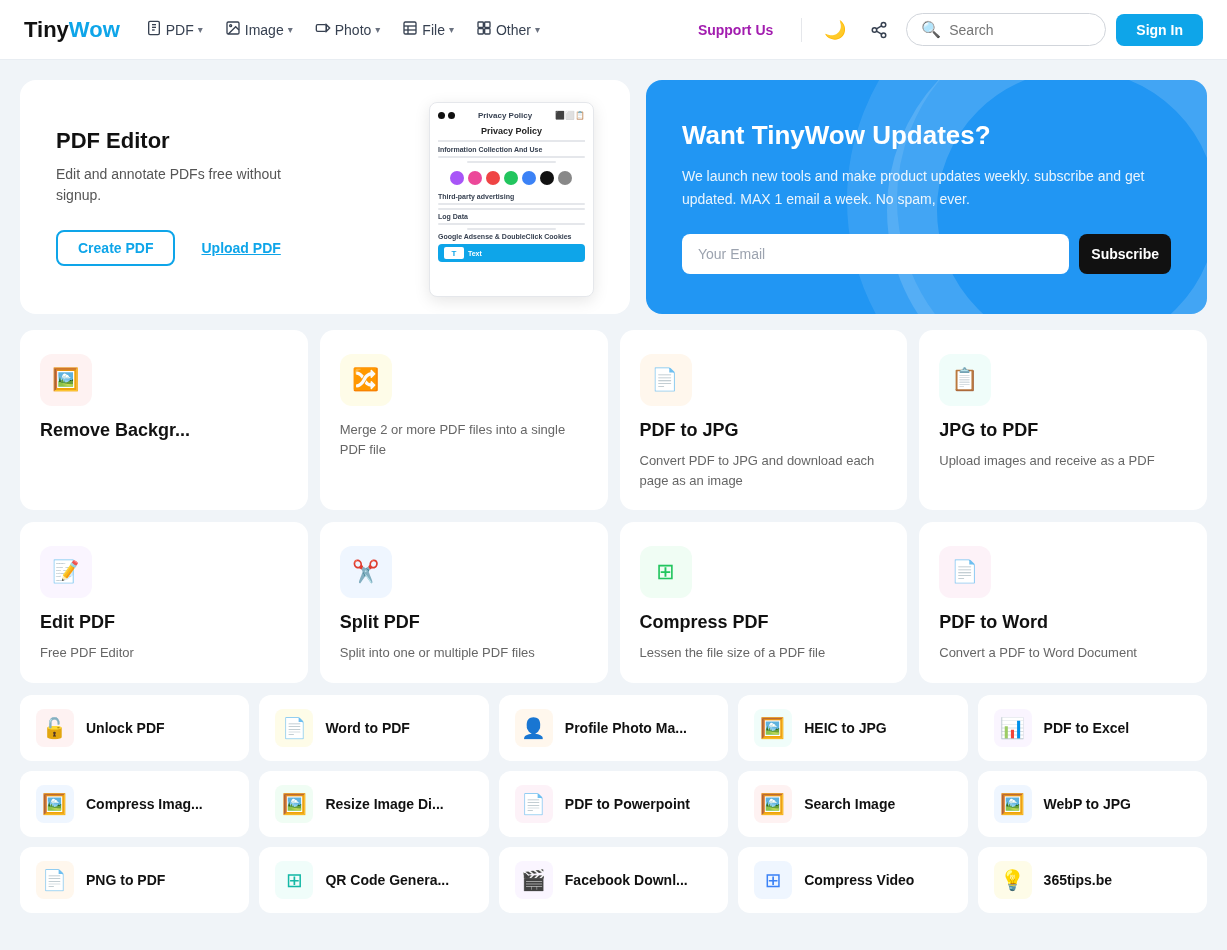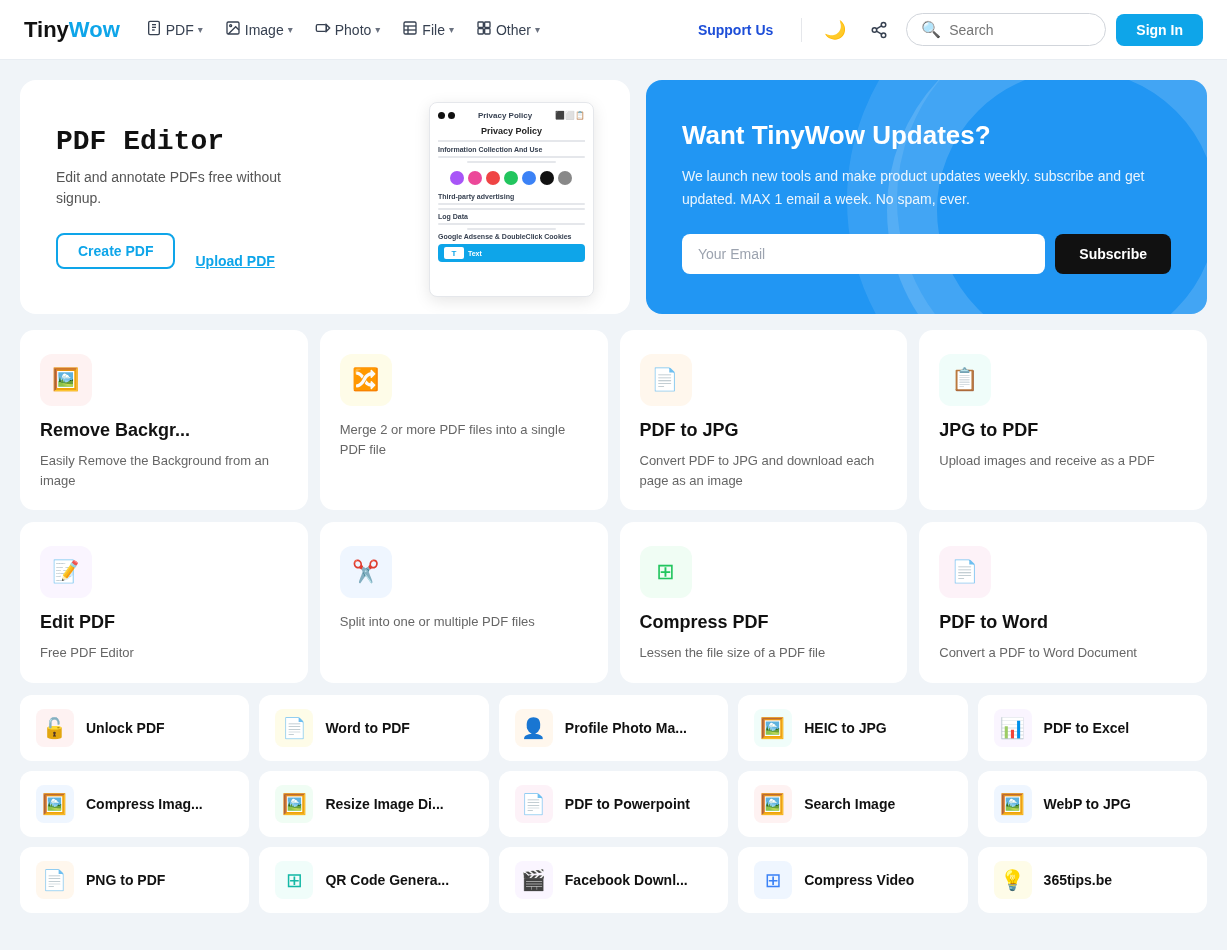--- a/index.html
+++ b/index.html
@@ -39,21 +39,21 @@
       gap: 4px;
       padding: 6px 10px;
       border-radius: 6px;
       cursor: pointer;
       font-size: 14px;
       color: #374151;
       font-weight: 500;
     }
     .nav-chevron { font-size: 10px; color: #6b7280; }
     .support-link {
-      color: #1d4ed8;
+      color: #a21caf;
       font-weight: 600;
       font-size: 14px;
       cursor: pointer;
       padding: 6px 12px;
     }
     .nav-divider { width: 1px; height: 24px; background: #e5e7eb; margin: 0 8px; }
     .nav-controls {
       display: flex;
       align-items: center;
       gap: 10px;
@@ -113,23 +113,23 @@
       padding: 32px 36px;
       flex: 1.1;
       display: flex;
       align-items: center;
       justify-content: space-between;
       min-height: 220px;
       overflow: hidden;
       position: relative;
     }
     .hero-left-content { max-width: 260px; }
-    .hero-title { font-size: 28px; font-weight: 800; color: #111; margin-bottom: 10px; font-family: Liberation Mono, monospace; }
+    .hero-title { font-size: 22px; font-weight: 800; color: #111; margin-bottom: 10px; }
     .hero-subtitle { font-size: 14px; color: #555; margin-bottom: 24px; line-height: 1.5; }
-    .hero-buttons { display: flex; gap: 20px; align-items: flex-end; }
+    .hero-buttons { display: flex; gap: 26px; align-items: center; }
     .btn-create {
       background: #fff;
       border: 2px solid #0ea5e9;
       color: #0ea5e9;
       border-radius: 8px;
       padding: 8px 20px;
       font-size: 14px;
       font-weight: 600;
       cursor: pointer;
     }
@@ -225,21 +225,21 @@
       font-size: 14px;
       color: #374151;
       outline: none;
     }
     .newsletter-input::placeholder { color: #9ca3af; }
     .subscribe-btn {
       background: #111;
       color: #fff;
       border: none;
       border-radius: 8px;
-      padding: 12px 24px;
+      padding: 12px 12px;
       font-size: 14px;
       font-weight: 600;
       cursor: pointer;
       white-space: nowrap;
     }
 
     
     .tools-section {
       max-width: 1227px;
       margin: 0 auto;
@@ -458,21 +458,20 @@
   </div>
 </div>
 
 <div class="tools-section">
   <div class="tools-grid-large" id="tools-large-grid">
   <div class="tool-card-large">
     <div class="tool-icon-wrap bg-red-light">
       <span class="color-red" style="font-size:22px;">🖼️</span>
     </div>
     <div class="tool-name">Remove Backgr...</div>
-    <div class="tool-desc">Easily Remove the Background from an image</div>
   </div>
       <div class="tool-card-large">
     <div class="tool-icon-wrap bg-yellow-light">
       <span class="color-yellow" style="font-size:22px;">🔀</span>
     </div>
     <div class="tool-desc">Merge 2 or more PDF files into a single PDF file</div>
   </div>
       <div class="tool-card-large">
     <div class="tool-icon-wrap bg-orange-light">
       <span class="color-orange" style="font-size:22px;">📄</span>
@@ -491,20 +490,21 @@
     <div class="tool-icon-wrap bg-purple-light">
       <span class="color-purple" style="font-size:22px;">📝</span>
     </div>
     <div class="tool-name">Edit PDF</div>
     <div class="tool-desc">Free PDF Editor</div>
   </div>
       <div class="tool-card-large">
     <div class="tool-icon-wrap bg-blue-light">
       <span class="color-blue" style="font-size:22px;">✂️</span>
     </div>
+    <div class="tool-name">Split PDF</div>
     <div class="tool-desc">Split into one or multiple PDF files</div>
   </div>
       <div class="tool-card-large">
     <div class="tool-icon-wrap bg-green-light">
       <span class="color-green" style="font-size:22px;">⊞</span>
     </div>
     <div class="tool-name">Compress PDF</div>
     <div class="tool-desc">Lessen the file size of a PDF file</div>
   </div>
       <div class="tool-card-large">

